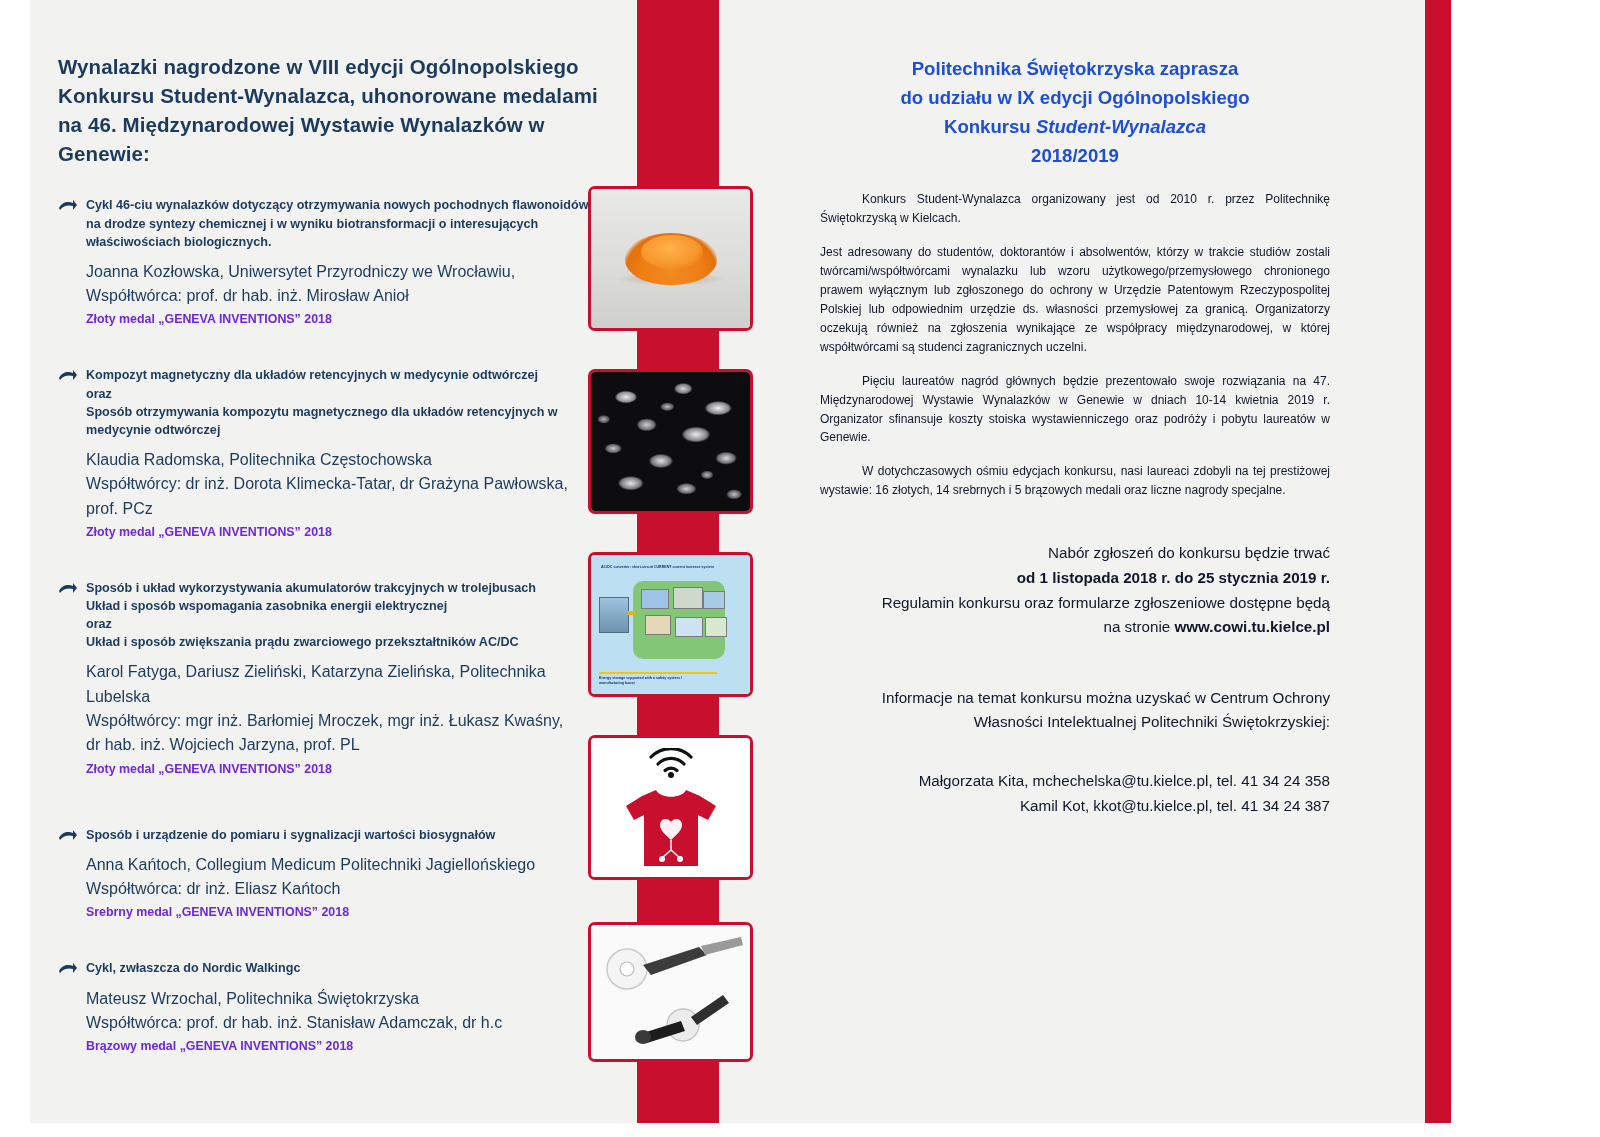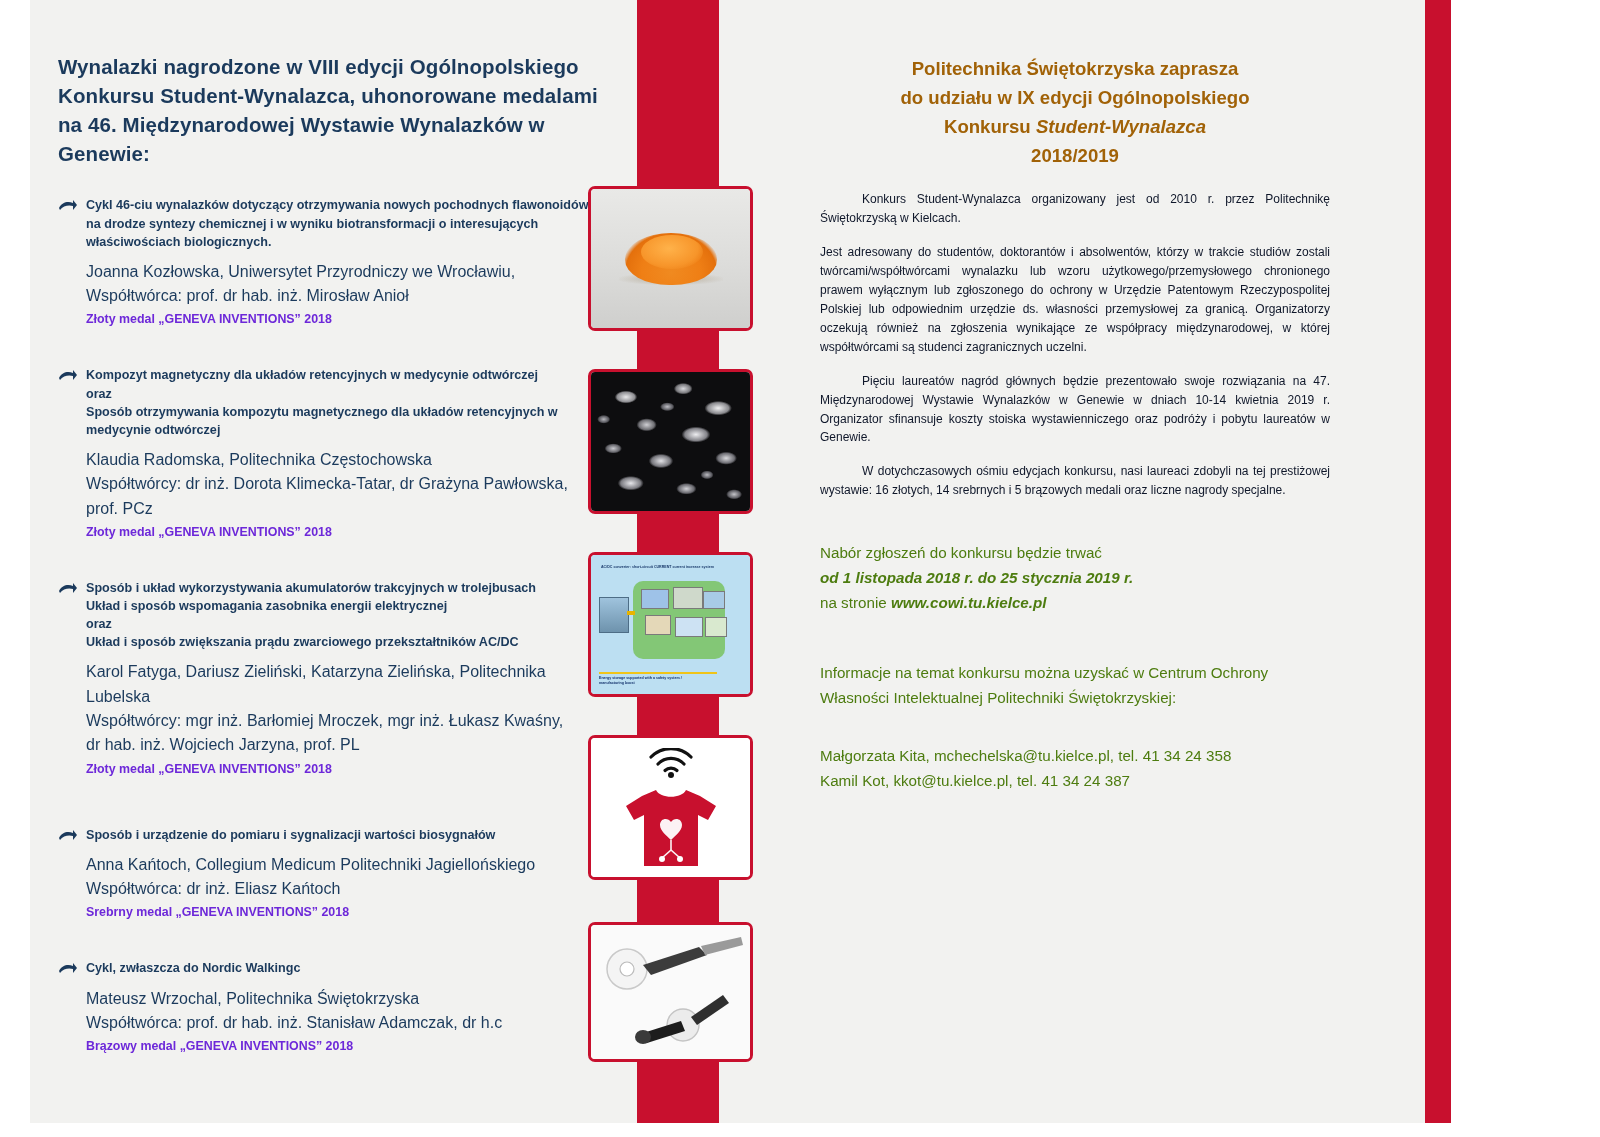--- a/index.html
+++ b/index.html
@@ -226,40 +226,40 @@
   .right-col {
     position: absolute;
     left: 820px;
     top: 54px;
     width: 510px;
   }
   .right-heading {
     text-align: center;
     font-size: 18.6px;
     font-weight: bold;
-    color: #a16207;
+    color: #1d4ed8;
     line-height: 1.56;
     margin-bottom: 20px;
   }
   .right-heading em { font-style: italic; }
   .right-para {
     font-size: 12px;
     color: #0f172a;
     line-height: 1.58;
     text-align: justify;
     margin: 0 0 15px 0;
   }
   .right-para.indent { text-indent: 42px; }
   .right-center {
-    text-align: left;
+    text-align: right;
     font-size: 15.2px;
-    color: #4d7c0f;
+    color: #0f172a;
     line-height: 1.62;
   }
-  .bold { font-weight: bold; font-style: italic; }
+  .bold { font-weight: bold; }
   .blk-gap-1 { height: 26px; }
   .blk-gap-2 { height: 46px; }
   .blk-gap-3 { height: 34px; }
 </style>
 </head>
 <body>
 
 <div class="poster">
 
   <div class="band-white-left"></div>
@@ -430,20 +430,21 @@
     <p class="right-para indent">Konkurs Student-Wynalazca organizowany jest od 2010 r. przez Politechnikę Świętokrzyską w Kielcach.</p>
     <p class="right-para">Jest adresowany do studentów,  doktorantów i absolwentów,  którzy w trakcie studiów zostali twórcami/współtwórcami wynalazku lub wzoru użytkowego/przemysłowego chronionego prawem wyłącznym lub zgłoszonego do ochrony w Urzędzie Patentowym Rzeczypospolitej Polskiej lub odpowiednim urzędzie ds. własności przemysłowej za granicą. Organizatorzy oczekują również na zgłoszenia wynikające ze współpracy międzynarodowej, w której współtwórcami są studenci zagranicznych uczelni.</p>
     <p class="right-para indent">Pięciu laureatów nagród głównych będzie prezentowało swoje rozwiązania na 47. Międzynarodowej  Wystawie Wynalazków w Genewie w dniach 10-14 kwietnia 2019 r. Organizator sfinansuje koszty stoiska   wystawienniczego oraz podróży i pobytu laureatów w Genewie.</p>
     <p class="right-para indent">W dotychczasowych ośmiu edycjach konkursu, nasi laureaci zdobyli na tej prestiżowej wystawie: 16 złotych, 14 srebrnych i 5 brązowych medali oraz liczne nagrody specjalne.</p>
 
     <div class="blk-gap-1"></div>
 
     <div class="right-center">
       <div>Nabór zgłoszeń do konkursu będzie trwać</div>
       <div class="bold">od 1 listopada 2018 r. do 25 stycznia 2019 r.</div>
+      <div>Regulamin konkursu oraz formularze zgłoszeniowe dostępne będą</div>
       <div>
         <span>na stronie </span><span class="bold">www.cowi.tu.kielce.pl</span>
       </div>
     </div>
 
     <div class="blk-gap-2"></div>
 
     <div class="right-center">
       <div>Informacje na temat konkursu można uzyskać w Centrum Ochrony</div>
       <div>Własności Intelektualnej Politechniki Świętokrzyskiej:</div>

